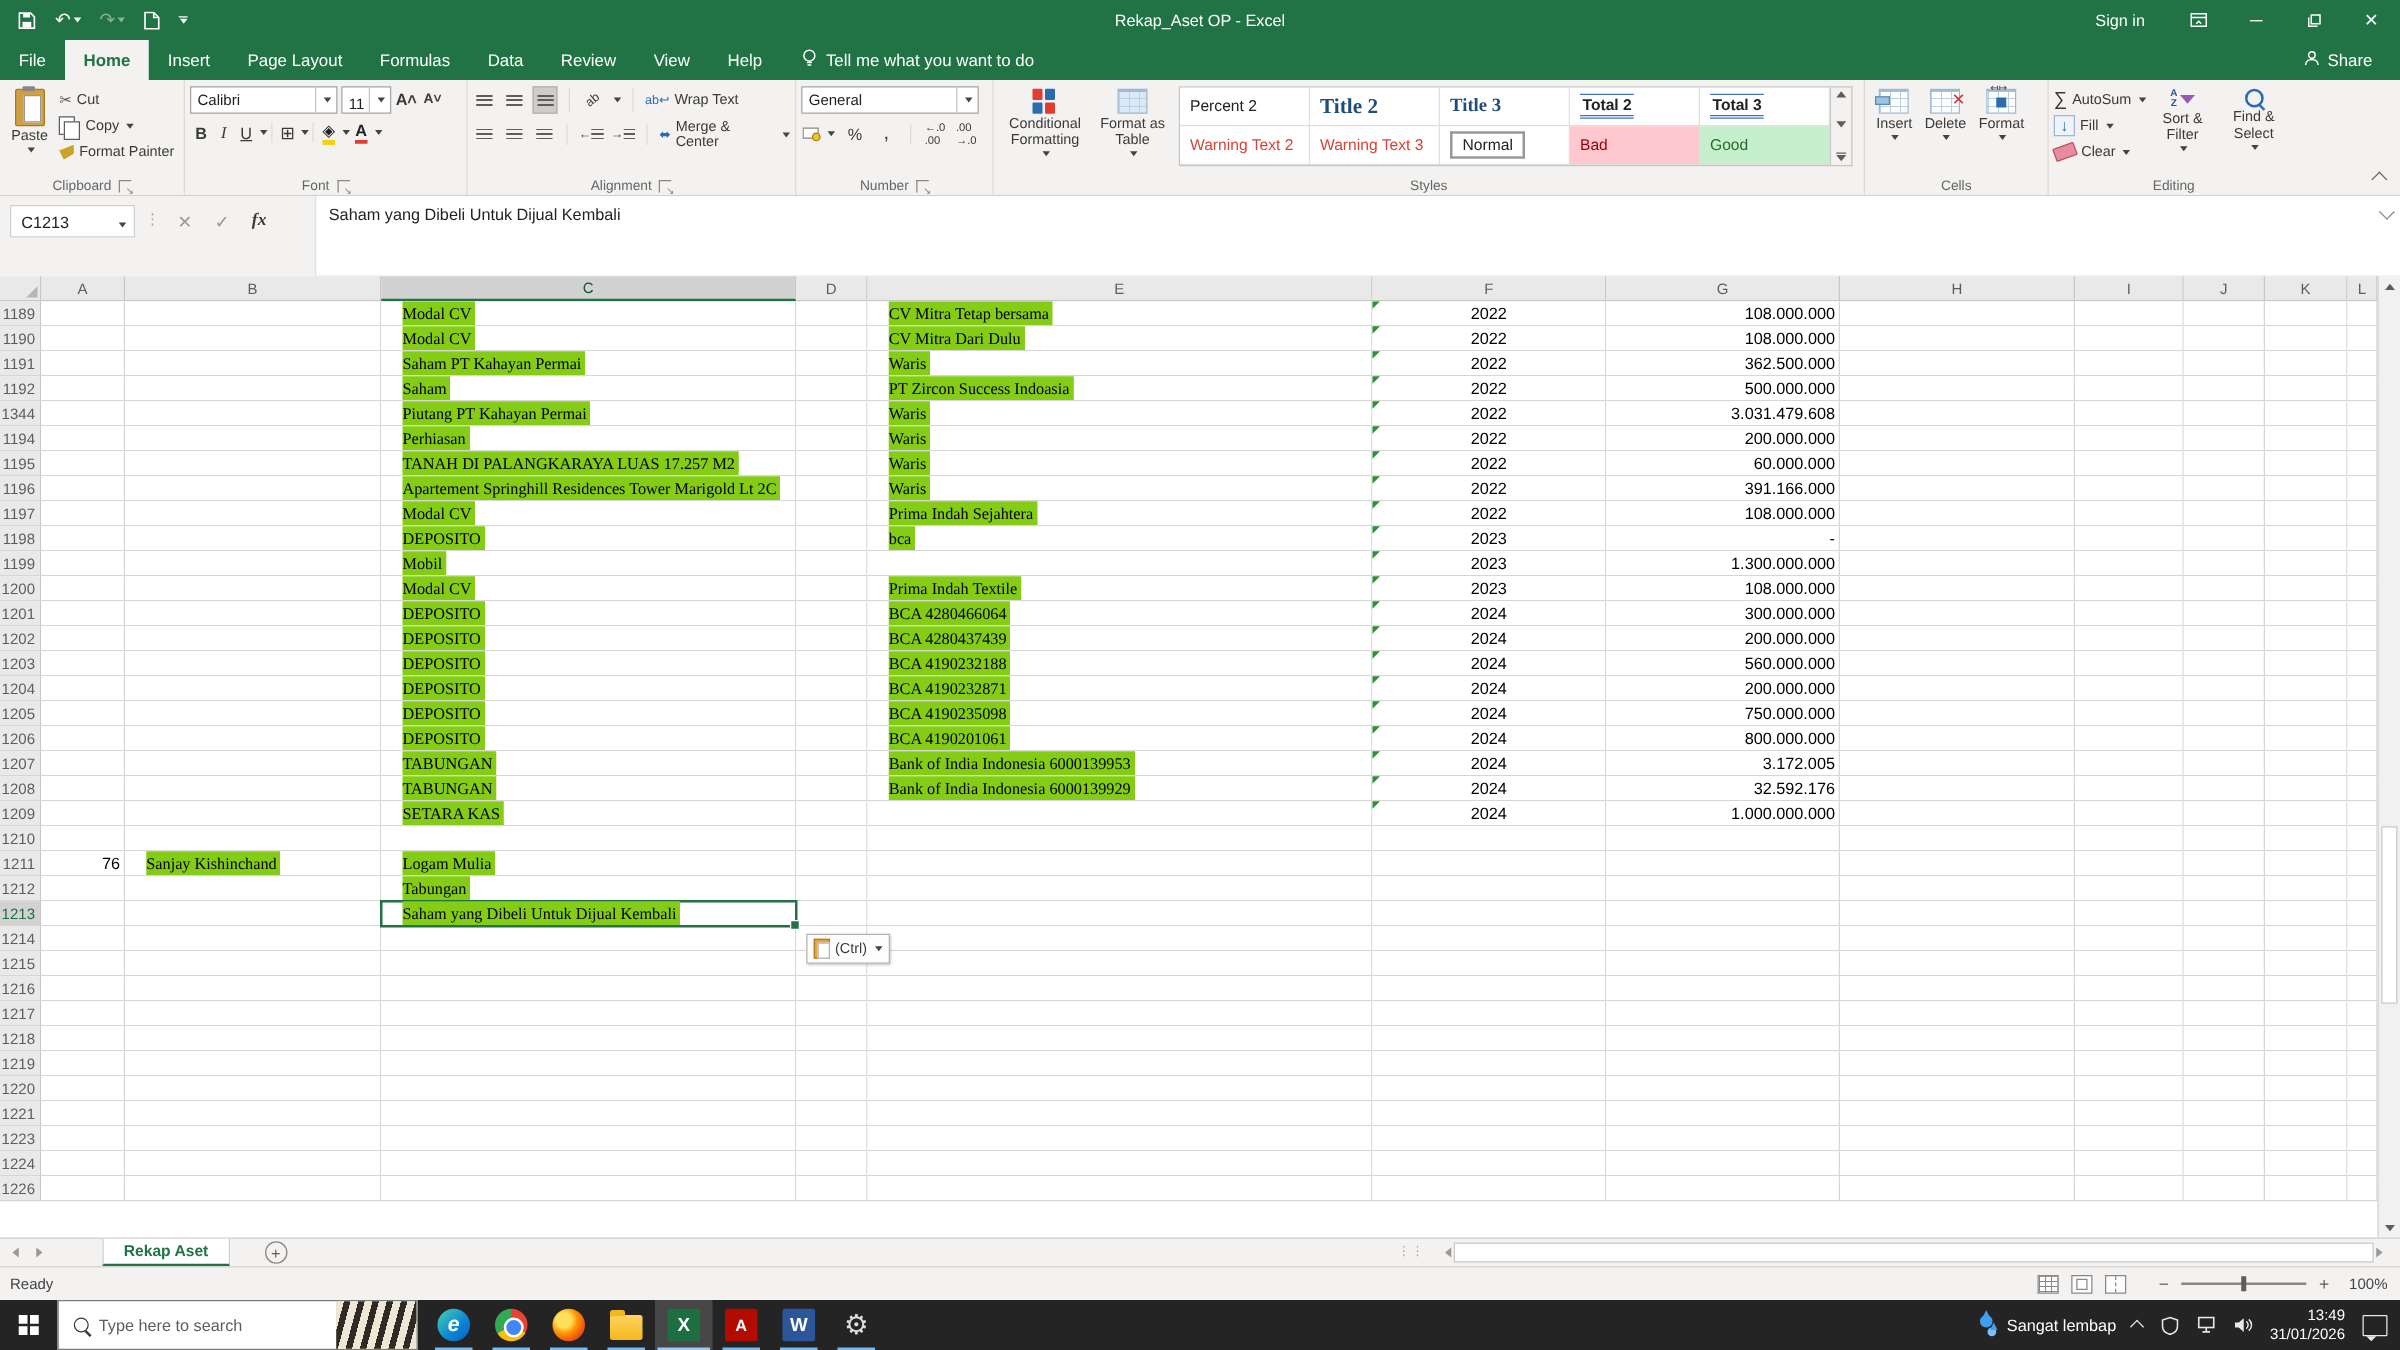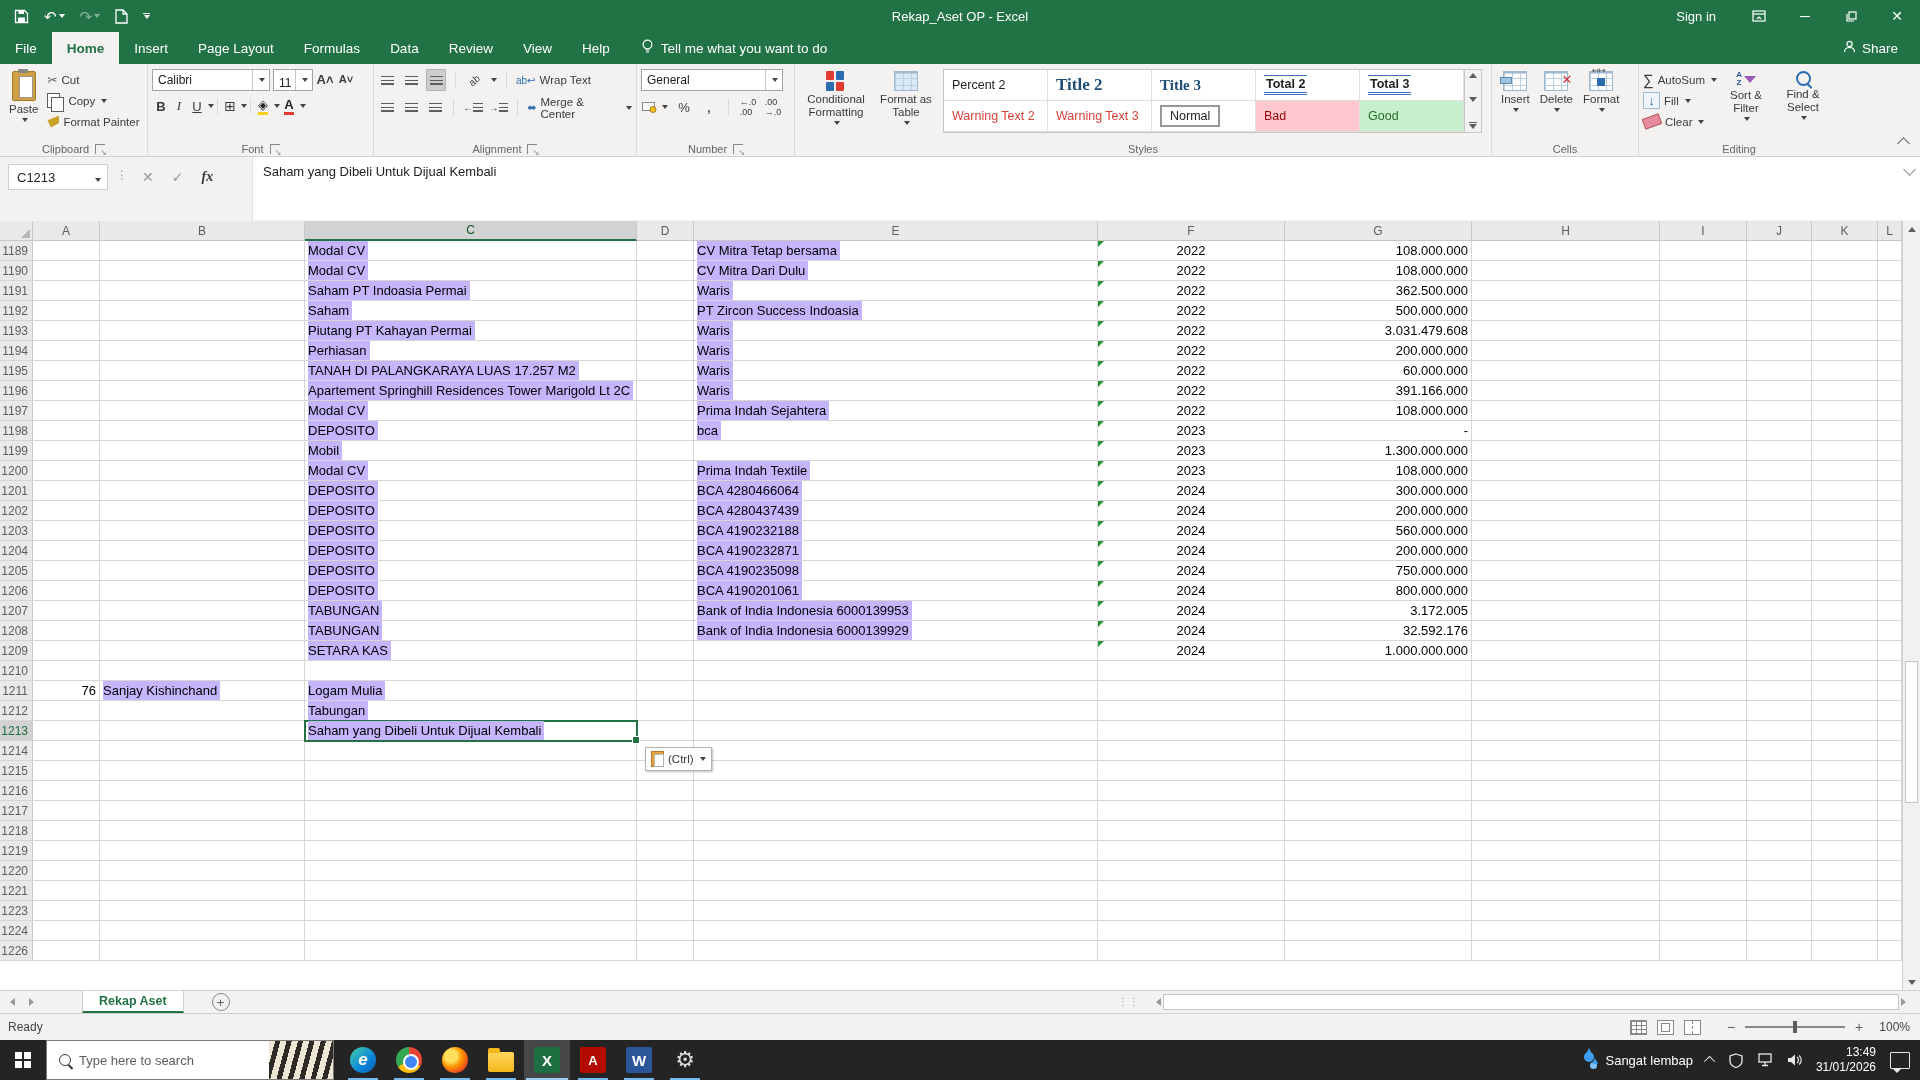--- a/index.html
+++ b/index.html
@@ -74,21 +74,21 @@
   .corner::after{content:"";position:absolute;right:2px;bottom:2px;border-left:9px solid transparent;border-bottom:9px solid #b8b6b4;}
   .ch{height:20px;box-sizing:border-box;background:#e9e9e9;border-right:1px solid #c9c7c5;border-bottom:1px solid #c9c7c5;display:flex;align-items:center;justify-content:center;font-size:12px;color:#5f5d5b;}
   .ch.sel{background:#d2d2d2;border-bottom:2px solid #217346;color:#17562f;}
   .rowsbox{position:absolute;top:241px;left:0;width:1902px;height:749px;overflow:hidden;}
   .grow{display:flex;height:20px;}
   .gut{width:33px;height:20px;box-sizing:border-box;background:#e9e9e9;border-right:1px solid #c9c7c5;border-bottom:1px solid #d8d6d4;color:#5f5d5b;font-size:12px;display:flex;align-items:center;justify-content:flex-end;padding-right:4px;flex:none;}
   .gut.sel{background:#d2d2d2;color:#1d6e41;}
   .cell{height:20px;box-sizing:border-box;border-right:1px solid #d6d6d6;border-bottom:1px solid #d6d6d6;background:#fff;font-size:13px;color:#000;display:flex;align-items:center;padding:0 3px;position:relative;flex:none;}
   .cell.r{justify-content:flex-end;}
   .cell.c{justify-content:center;}
-  .cell .ovf{position:absolute;left:3px;top:0;height:19px;line-height:19px;white-space:nowrap;background:#c4b5fd;z-index:1;padding-right:3px;}
+  .cell .ovf{position:absolute;left:17px;top:0;height:19px;line-height:19px;white-space:nowrap;background:#84cc16;z-index:1;padding-right:3px;font-family:Liberation Serif, serif;}
   .cell.tri::before{content:"";position:absolute;left:0;top:0;border-top:6px solid #2a9134;border-right:6px solid transparent;z-index:2;}
   .cell.active{outline:2px solid #217346;outline-offset:-1px;z-index:3;}
   .cell.active::after{content:"";position:absolute;right:-4px;bottom:-4px;width:6px;height:6px;background:#217346;border:1px solid #fff;z-index:4;}
   .vscroll{position:absolute;top:221px;right:0;width:18px;height:769px;background:#f1f1f1;border-left:1px solid #d4d2d0;box-sizing:border-box;}
   .vthumb{position:absolute;left:2px;right:2px;top:440px;height:140px;background:#fff;border:1px solid #c8c6c4;}
   .vs-arrow{position:absolute;left:0;right:0;height:16px;display:flex;align-items:center;justify-content:center;}
   
   .pastepop{position:absolute;left:645px;top:747px;height:22px;background:#fdfdfd;border:1px solid #b5b3b1;box-shadow:1px 1px 2px rgba(0,0,0,.25);display:flex;align-items:center;gap:4px;padding:0 5px;font-size:11.5px;color:#3b3a39;}
   .clipico{width:11px;height:14px;background:#e8a33d;border:1px solid #b5772a;position:relative;}
   .clipico::after{content:"";position:absolute;left:2px;top:2px;width:8px;height:11px;background:#fff;border:1px solid #b5b3b1;}
@@ -585,21 +585,21 @@
         <div class="cell l" style="width: 87px;"></div>
         <div class="cell l" style="width: 65px;"></div>
         <div class="cell l" style="width: 66px;"></div>
         <div class="cell l" style="width: 24px;"></div>
       </div>
       <div class="grow">
         <div class="gut">1191</div>
         <div class="cell r" style="width: 67px;"></div>
         <div class="cell l" style="width: 205px;"></div>
         <div class="cell l" style="width: 332px;">
-          <span class="ovf">Saham PT Indoasia Permai</span>
+          <span class="ovf">Saham PT Kahayan Permai</span>
         </div>
         <div class="cell l" style="width: 57px;"></div>
         <div class="cell l" style="width: 404px;">
           <span class="ovf">Waris</span>
         </div>
         <div class="cell c tri" style="width: 187px;">2022</div>
         <div class="cell r" style="width: 187px;">362.500.000</div>
         <div class="cell l" style="width: 188px;"></div>
         <div class="cell l" style="width: 87px;"></div>
         <div class="cell l" style="width: 65px;"></div>
@@ -619,21 +619,21 @@
         </div>
         <div class="cell c tri" style="width: 187px;">2022</div>
         <div class="cell r" style="width: 187px;">500.000.000</div>
         <div class="cell l" style="width: 188px;"></div>
         <div class="cell l" style="width: 87px;"></div>
         <div class="cell l" style="width: 65px;"></div>
         <div class="cell l" style="width: 66px;"></div>
         <div class="cell l" style="width: 24px;"></div>
       </div>
       <div class="grow">
-        <div class="gut">1193</div>
+        <div class="gut">1344</div>
         <div class="cell r" style="width: 67px;"></div>
         <div class="cell l" style="width: 205px;"></div>
         <div class="cell l" style="width: 332px;">
           <span class="ovf">Piutang PT Kahayan Permai</span>
         </div>
         <div class="cell l" style="width: 57px;"></div>
         <div class="cell l" style="width: 404px;">
           <span class="ovf">Waris</span>
         </div>
         <div class="cell c tri" style="width: 187px;">2022</div>

